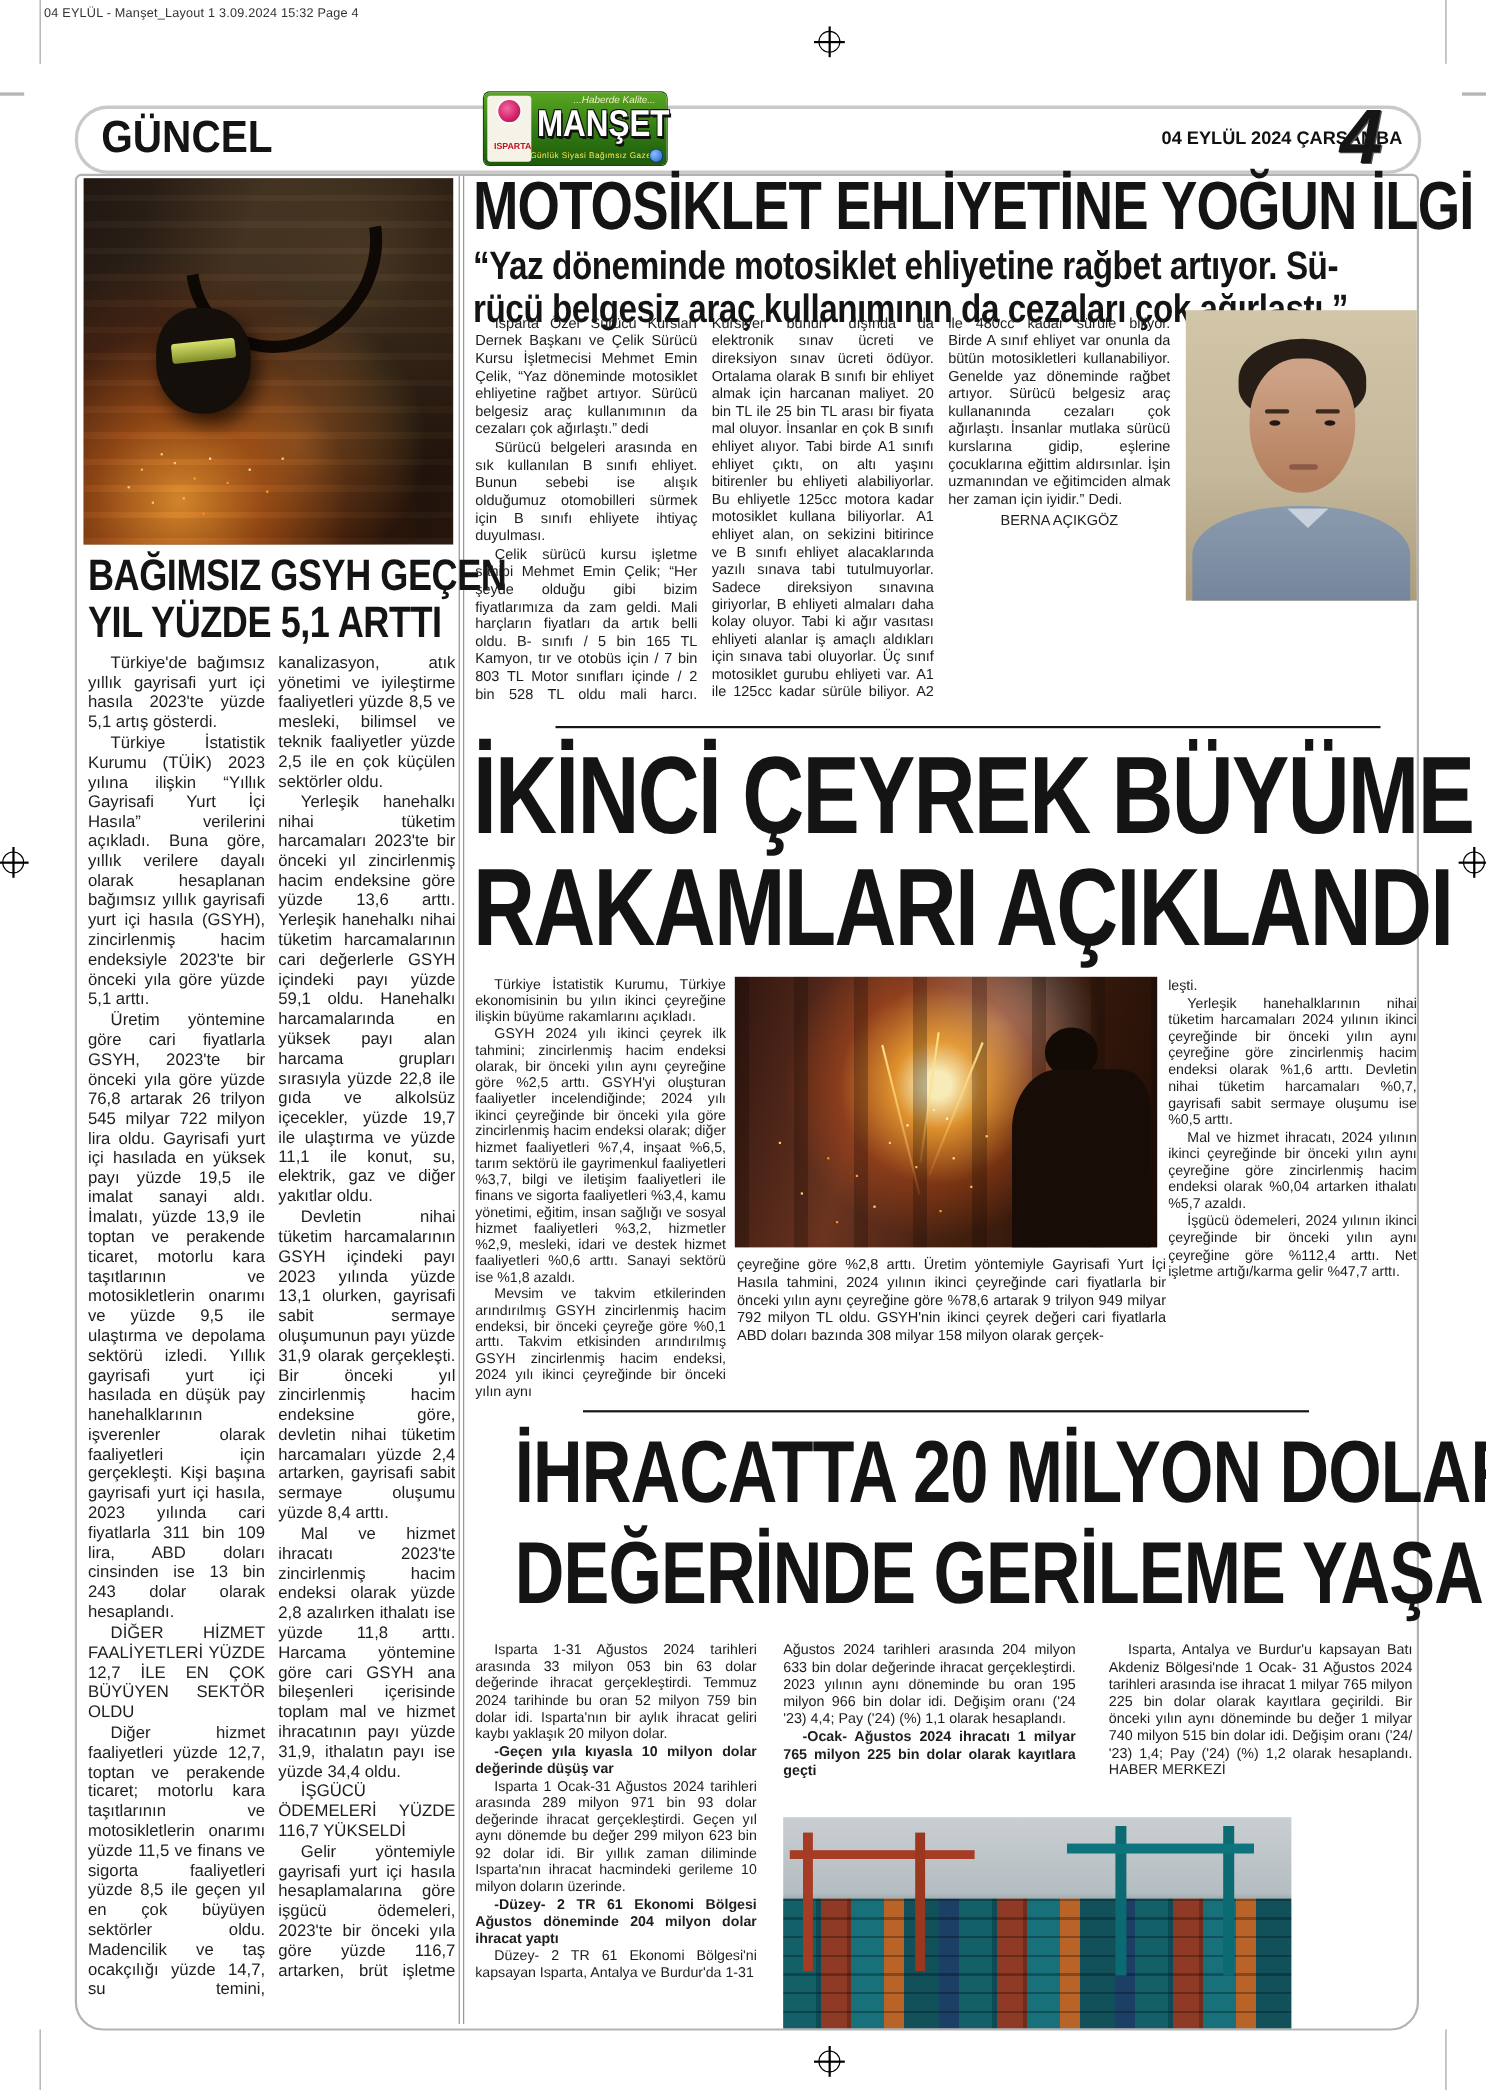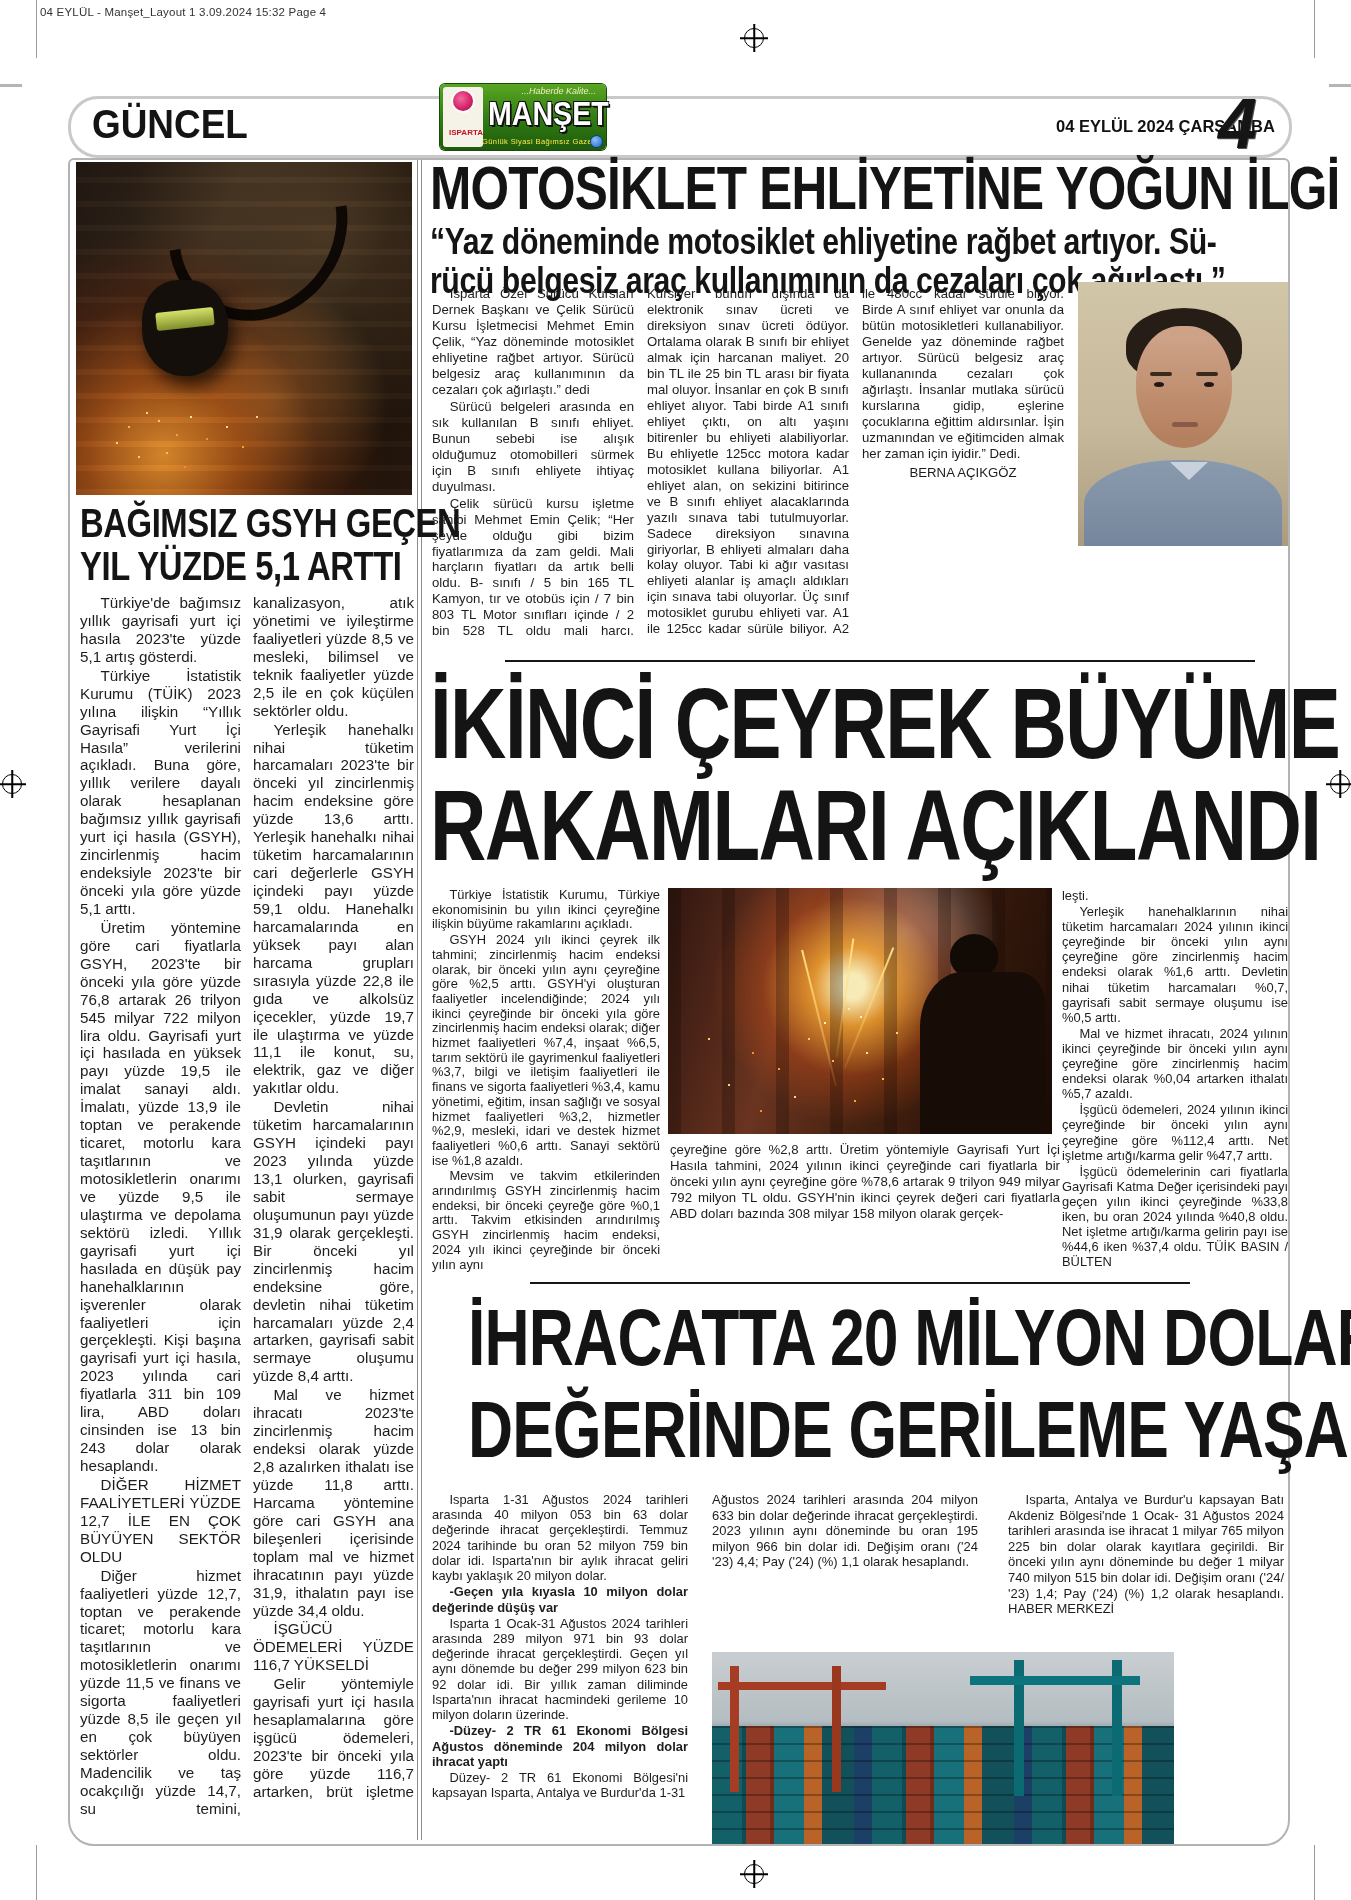--- a/index.html
+++ b/index.html
@@ -212,37 +212,37 @@
   <div class="sparkdots3"></div>
 </div>
 <div class="abs bodytxt q-caption">
     <p class="para noind">çeyreğine göre %2,8 arttı. Üretim yöntemiyle Gayrisafi Yurt İçi Hasıla tahmini, 2024 yılının ikinci çeyreğinde cari fiyatlarla bir önceki yılın aynı çeyreğine göre %78,6 artarak 9 trilyon 949 milyar 792 milyon TL oldu. GSYH'nin ikinci çeyrek değeri cari fiyatlarla ABD doları bazında 308 milyar 158 milyon olarak gerçek-</p>
   </div>
 <div class="abs bodytxt q-right">
     <p class="para noind">leşti.</p>
     <p class="para">Yerleşik hanehalklarının nihai tüketim harcamaları 2024 yılının ikinci çeyreğinde bir önceki yılın aynı çeyreğine göre zincirlenmiş hacim endeksi olarak %1,6 arttı. Devletin nihai tüketim harcamaları %0,7, gayrisafi sabit sermaye oluşumu ise %0,5 arttı.</p>
     <p class="para">Mal ve hizmet ihracatı, 2024 yılının ikinci çeyreğinde bir önceki yılın aynı çeyreğine göre zincirlenmiş hacim endeksi olarak %0,04 artarken ithalatı %5,7 azaldı.</p>
     <p class="para">İşgücü ödemeleri, 2024 yılının ikinci çeyreğinde bir önceki yılın aynı çeyreğine göre %112,4 arttı. Net işletme artığı/karma gelir %47,7 arttı.</p>
-    <p class="para">İşgücü ödemelerinin cari fiyatlarla Gayrisafi Katma Değer içerisindeki payı geçen yılın ikinci çeyreğinde %33,8 iken, bu oran 2024 yılında %40,8 oldu. Net işletme artığı/karma gelirin payı ise %44,6 iken %37,4 oldu. TÜİK BASIN / BÜLTEN</p>
   </div>
 
 <div class="abs hrule" style="left:530px;top:1282px;width:660px;"></div>
 <div class="abs h-x">
   <span class="cond">İHRACATTA 20 MİLYON DOLAR</span><br>
   <span class="cond">DEĞERİNDE GERİLEME YAŞANDI</span>
 </div>
 <div class="abs bodytxt x-col1">
-    <p class="para">Isparta 1-31 Ağustos 2024 tarihleri arasında 40 milyon 053 bin 63 dolar değerinde ihracat gerçekleştirdi. Temmuz 2024 tarihinde bu oran 52 milyon 759 bin dolar idi. Isparta'nın bir aylık ihracat geliri kaybı yaklaşık 20 milyon dolar.</p>
+    <p class="para">Isparta 1-31 Ağustos 2024 tarihleri arasında 33 milyon 053 bin 63 dolar değerinde ihracat gerçekleştirdi. Temmuz 2024 tarihinde bu oran 52 milyon 759 bin dolar idi. Isparta'nın bir aylık ihracat geliri kaybı yaklaşık 20 milyon dolar.</p>
     <p class="para bold">-Geçen yıla kıyasla 10 milyon dolar değerinde düşüş var</p>
     <p class="para">Isparta 1 Ocak-31 Ağustos 2024 tarihleri arasında 289 milyon 971 bin 93 dolar değerinde ihracat gerçekleştirdi. Geçen yıl aynı dönemde bu değer 299 milyon 623 bin 92 dolar idi. Bir yıllık zaman diliminde Isparta'nın ihracat hacmindeki gerileme 10 milyon doların üzerinde.</p>
     <p class="para bold">-Düzey- 2 TR 61 Ekonomi Bölgesi Ağustos döneminde 204 milyon dolar ihracat yaptı</p>
     <p class="para">Düzey- 2 TR 61 Ekonomi Bölgesi'ni kapsayan Isparta, Antalya ve Burdur'da 1-31</p>
   </div>
 <div class="abs bodytxt x-col2">
     <p class="para noind">Ağustos 2024 tarihleri arasında 204 milyon 633 bin dolar değerinde ihracat gerçekleştirdi. 2023 yılının aynı döneminde bu oran 195 milyon 966 bin dolar idi. Değişim oranı ('24 '23) 4,4; Pay ('24) (%) 1,1 olarak hesaplandı.</p>
+    <p class="para bold">-Ocak- Ağustos 2024 ihracatı 1 milyar 765 milyon 225 bin dolar olarak kayıtlara geçti</p>
   </div>
 <div class="abs bodytxt x-col3">
     <p class="para">Isparta, Antalya ve Burdur'u kapsayan Batı Akdeniz Bölgesi'nde 1 Ocak- 31 Ağustos 2024 tarihleri arasında ise ihracat 1 milyar 765 milyon 225 bin dolar olarak kayıtlara geçirildi. Bir önceki yılın aynı döneminde bu değer 1 milyar 740 milyon 515 bin dolar idi. Değişim oranı ('24/ '23) 1,4; Pay ('24) (%) 1,2 olarak hesaplandı. HABER MERKEZİ</p>
   </div>
 <div class="abs ph4">
   <div class="stacks"></div>
   <div class="craneL1"></div>
     <div class="craneL2"></div>
     <div class="craneL3"></div>
   <div class="craneR1"></div>

